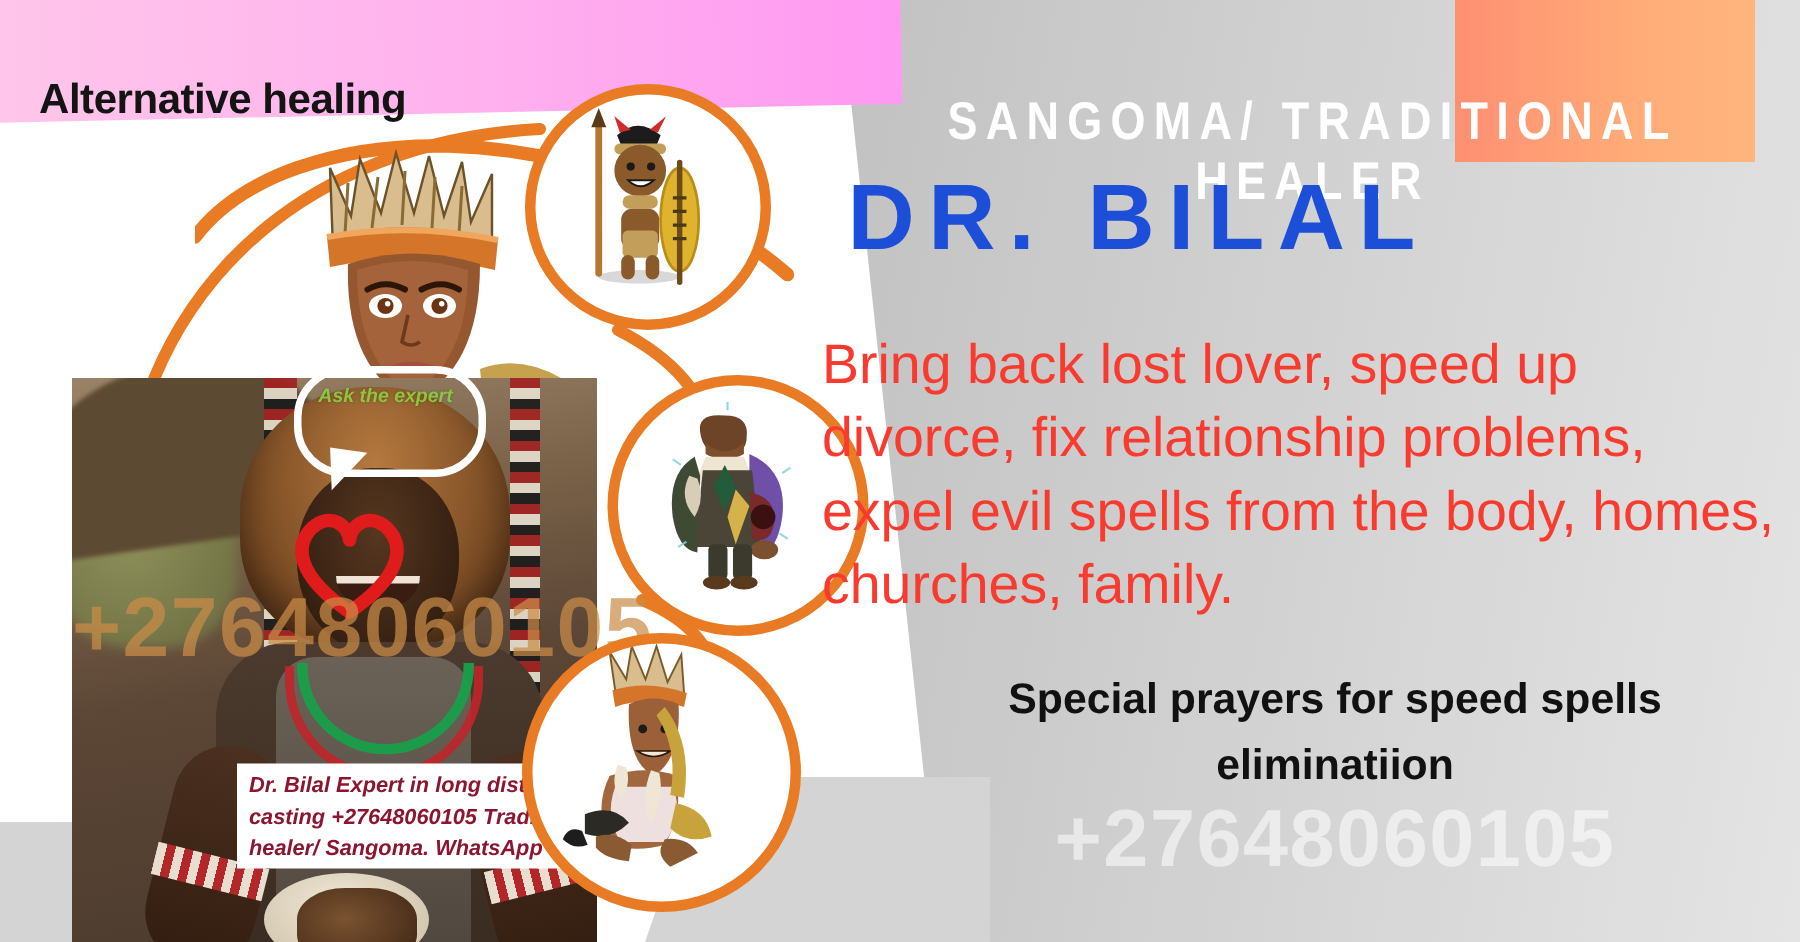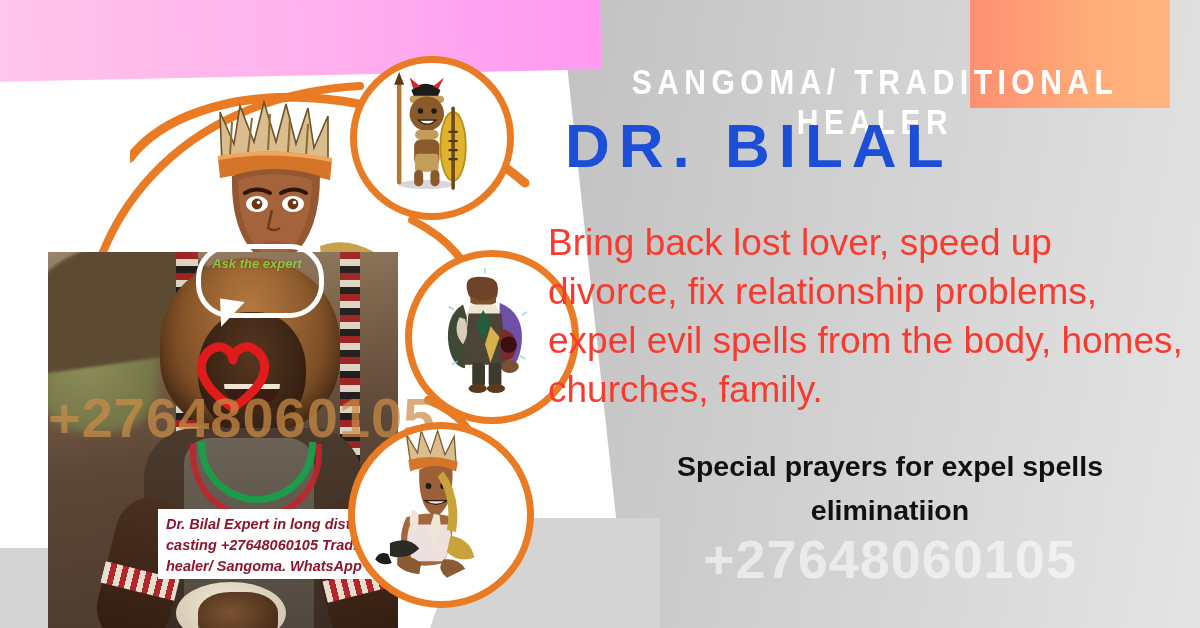--- a/index.html
+++ b/index.html
@@ -122,20 +122,21 @@
 
 <div class="canvas">
 
   <div class="gray-panel"></div>
   <div class="gray-foot"></div>
   <div class="gray-foot2"></div>
 
   <div class="bar-pink"></div>
   <div class="bar-orange"></div>
 
+  <div class="alt-heal">Alternative healing</div>
   <svg class="arc-swoosh" viewBox="0 0 400 200">
     <path d="M0,70 C60,-10 260,-20 395,95" stroke="#e87b23" stroke-width="9" fill="none" stroke-linecap="round"></path>
   </svg>
 
   <svg class="big-arc" viewBox="0 0 480 540">
     <path d="M300,16 C120,26 18,150 22,300 C26,436 140,520 300,524" stroke="#e87b23" stroke-width="8" fill="none" stroke-linecap="round"></path>
     <path d="M352,150 C430,190 430,250 362,286" stroke="#e87b23" stroke-width="8" fill="none" stroke-linecap="round"></path>
     <path d="M368,330 C430,356 430,404 372,430" stroke="#e87b23" stroke-width="8" fill="none" stroke-linecap="round"></path>
   </svg>
 
@@ -264,16 +265,16 @@
       <path d="M104,116 Q126,120 130,140 Q112,146 100,134 Z" fill="#c8a33c"></path>
       <path d="M46,140 Q60,136 72,146 L70,158 Q52,156 46,148 Z" fill="#8a5a32"></path>
       <path d="M96,142 Q112,140 120,152 L100,162 Q90,154 94,146 Z" fill="#8a5a32"></path>
       <path d="M36,136 Q26,132 22,142 Q30,150 40,146 Z" fill="#1d1d1d"></path>
     </svg>
   </div>
 
   <div class="kicker">SANGOMA/ TRADITIONAL HEALER</div>
   <div class="brand">DR. BILAL</div>
   <div class="redcopy">Bring back lost lover, speed up divorce, fix relationship problems, expel evil spells from the body, homes, churches, family.</div>
-  <div class="blackcopy">Special prayers for  expel spells eliminatiion</div>
+  <div class="blackcopy">Special prayers for  speed spells eliminatiion</div>
   <div class="wm-right">+27648060105</div>
 
 </div>
 
 </body></html>

